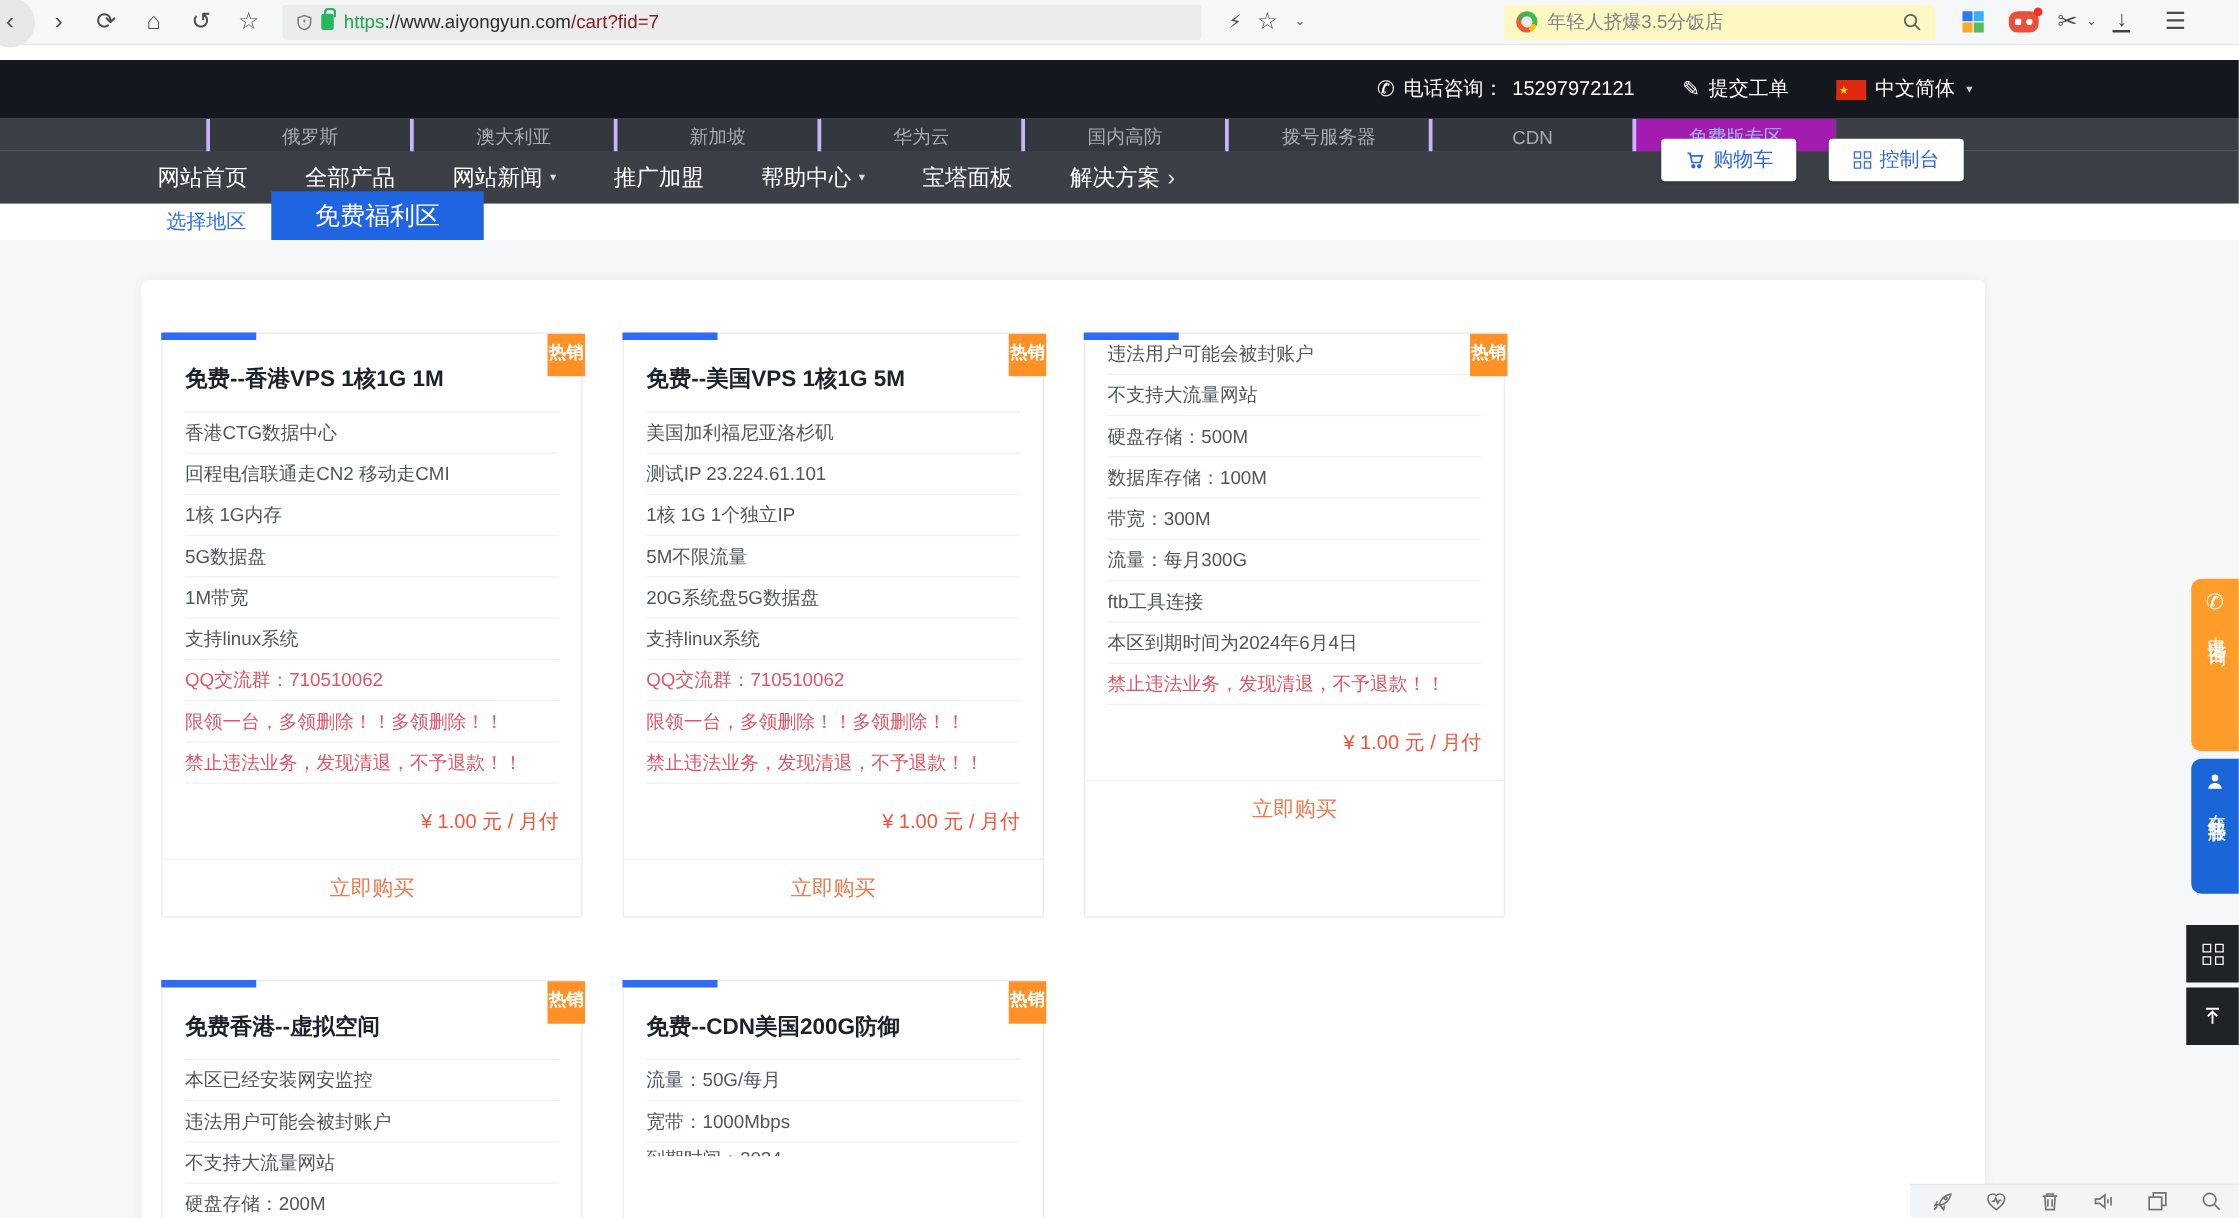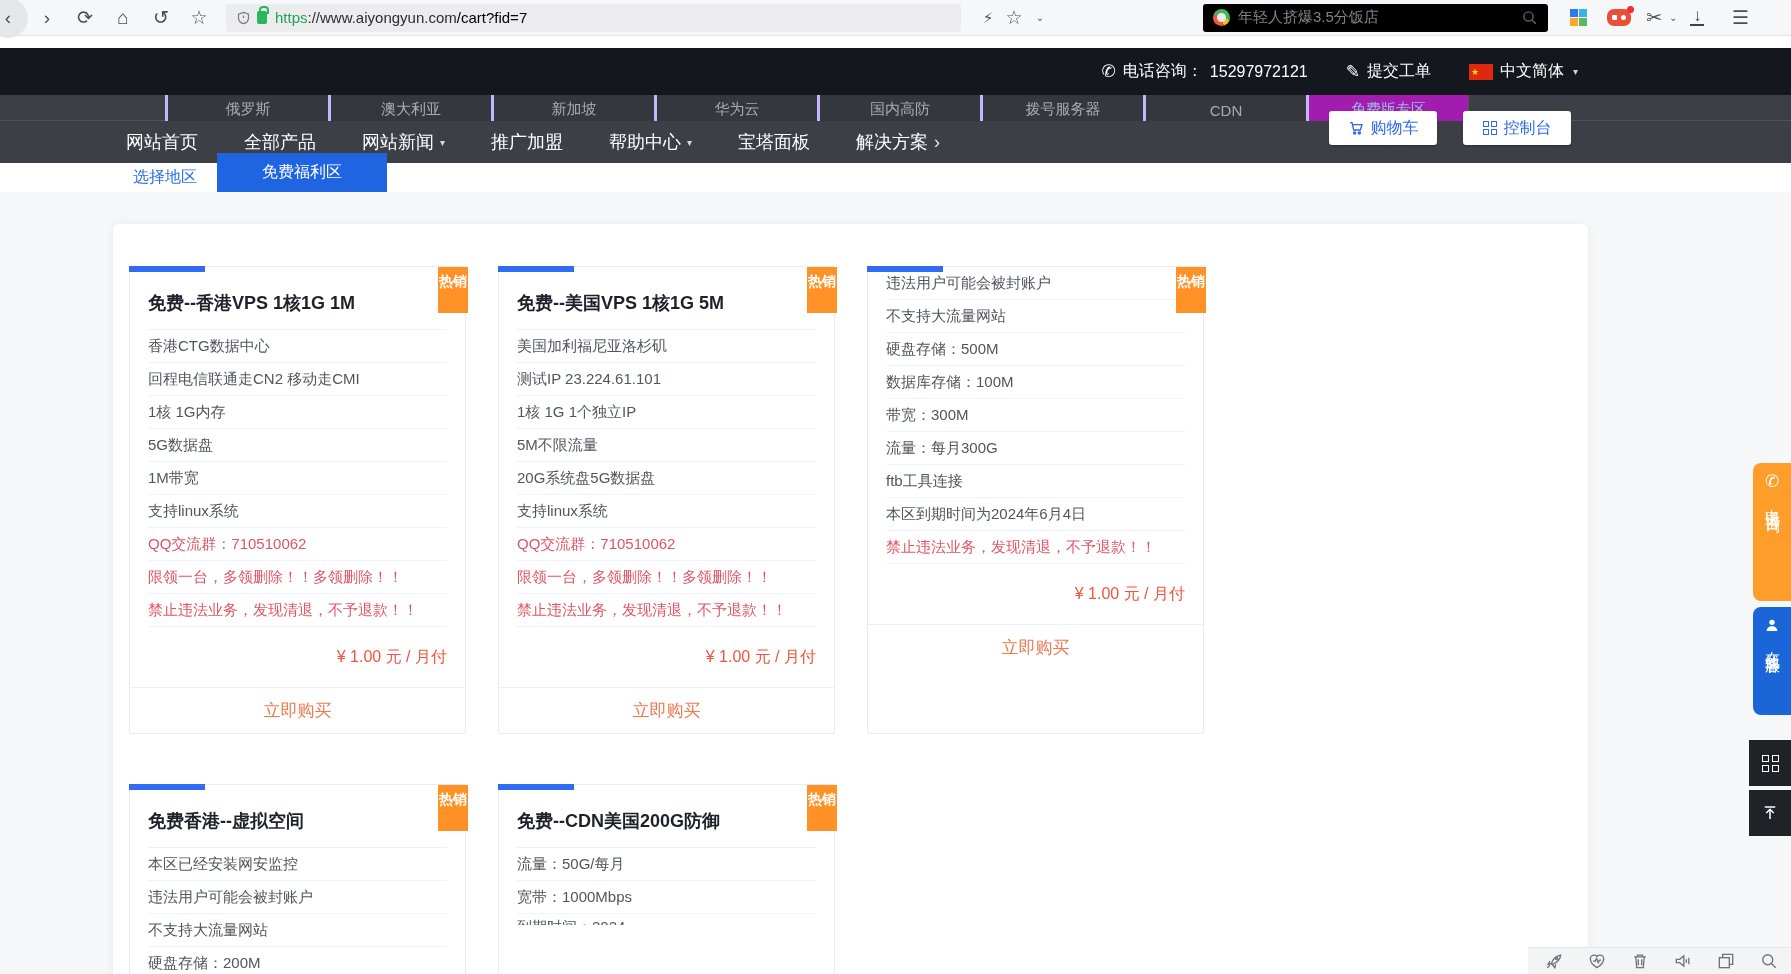--- a/index.html
+++ b/index.html
@@ -13,27 +13,27 @@
 
   
   #browser-bar{position:absolute;top:0;left:0;width:1791px;height:36px;background:#f6f7f8;border-bottom:1px solid #e4e5e7;display:flex;align-items:center;z-index:50;}
   .bicon{font-size:19px;color:#4a4d52;width:38px;text-align:center;flex:0 0 auto;line-height:36px;}
   #back-wrap{width:40px;height:40px;border-radius:50%;background:#e6e7e9;margin-left:-12px;display:flex;align-items:center;justify-content:center;flex:0 0 auto;}
   #back-wrap .bicon{width:auto;line-height:normal;}
   #address-bar{height:28px;flex:0 0 735px;margin-left:8px;background:#ececee;border-radius:3px;display:flex;align-items:center;padding:0 10px;}
   .url{font-size:15px;white-space:nowrap;}
   .url-scheme{color:#21a453;}
   .url-host{color:#2b2d30;}
-  .url-path{color:#000000;}
+  .url-path{color:#7f1d1d;}
   #shield-ic{width:15px;height:16px;margin-right:6px;}
   #lock-ic{width:10px;height:13px;border:2px solid #27b75c;border-radius:2px;position:relative;margin-right:8px;background:#27b75c;}
   #lock-ic:before{content:"";position:absolute;top:-7px;left:0px;width:6px;height:6px;border:2px solid #27b75c;border-bottom:none;border-radius:4px 4px 0 0;}
   #right-tools{display:flex;align-items:center;margin-left:14px;}
   #right-tools .bicon{width:26px;}
-  #search-box{width:345px;height:28px;background:#000000;border-radius:3px;margin-left:150px;display:flex;align-items:center;padding:0 10px;}
+  #search-box{width:345px;height:28px;background:#fef9c3;border-radius:3px;margin-left:150px;display:flex;align-items:center;padding:0 10px;}
   #q-logo{width:17px;height:17px;border-radius:50%;background:conic-gradient(#3cba54 0 30%,#f4c20d 30% 45%,#ef5a3a 45% 80%,#58a55c 80% 100%);position:relative;flex:0 0 auto;}
   #q-logo:after{content:"";position:absolute;inset:4px;background:#ececee;border-radius:50%;}
   #search-text{font-size:15px;color:#7f838a;margin-left:8px;flex:1;}
   .svgic{display:inline-flex;align-items:center;justify-content:center;}
   #chrome-right{display:flex;align-items:center;margin-left:14px;gap:4px;}
   #grid-logo{width:17px;height:17px;display:grid;grid-template-columns:8px 8px;grid-template-rows:8px 8px;gap:1px;margin:0 8px;}
   #grid-logo span{display:block;}
   #gamepad{width:24px;height:17px;background:#e8503a;border-radius:7px;position:relative;margin:0 8px;}
   #gamepad:before{content:"";position:absolute;left:5px;top:6px;width:5px;height:5px;background:#fff;border-radius:1px;}
   #gamepad:after{content:"";position:absolute;right:5px;top:6px;width:5px;height:5px;background:#fff;border-radius:50%;}
@@ -64,28 +64,28 @@
   .nav-caret{font-size:10px;color:#d7dade;}
   .nav-arrow{font-size:18px;color:#e5e7ea;}
   #nav-buttons{position:absolute;top:16px;left:1329px;display:flex;gap:26px;}
   .nav-btn{width:108px;height:34px;background:#ffffff;border-radius:3px;display:flex;align-items:center;justify-content:center;gap:7px;color:var(--link-blue);font-size:16px;box-shadow:0 1px 2px rgba(0,0,0,.25);}
   .console-glyph{display:grid;grid-template-columns:6px 6px;grid-template-rows:6px 6px;gap:2px;}
   .console-glyph span{border:1.5px solid var(--link-blue);display:block;}
 
   
   #tabrow{position:absolute;top:163px;left:0;width:1791px;height:29px;background:#ffffff;z-index:35;}
   #tab-region{position:absolute;left:133px;top:0;height:29px;display:flex;align-items:center;color:#2e71eb;font-size:16px;}
-  #tab-free{position:absolute;left:217px;top:-10px;width:170px;height:39px;background:var(--tab-blue);color:#ffffff;font-size:16px;display:flex;align-items:center;justify-content:center;}
+  #tab-free{position:absolute;left:217px;top:-10px;width:170px;height:39px;background:var(--tab-blue);color:#ffffff;font-size:20px;display:flex;align-items:center;justify-content:center;}
 
   
   #container{position:absolute;top:224px;left:113px;width:1475px;height:1200px;background:#ffffff;border-radius:6px;box-shadow:0 0 10px rgba(30,36,50,.06);z-index:10;}
   #cards-grid{padding:42px 16px 16px;display:flex;flex-wrap:wrap;column-gap:32px;row-gap:50px;}
   .card{position:relative;width:337px;background:#fff;border:1px solid #e8ebf0;border-radius:2px;}
   .card:before{content:"";position:absolute;top:-1px;left:-1px;width:76px;height:6px;background:var(--accent-blue);}
-  .hot-badge{position:absolute;top:0;right:-3px;width:30px;height:46px;background:var(--badge-orange);color:#fff;font-size:14px;font-weight:bold;line-height:20px;text-align:center;padding-top:4px;word-break:break-all;z-index:2;}
+  .hot-badge{position:absolute;top:0;right:-3px;width:30px;height:34px;background:var(--badge-orange);color:#fff;font-size:14px;font-weight:bold;line-height:20px;text-align:center;padding-top:4px;word-break:break-all;z-index:2;}
   .card-head{margin:0 18px;padding:24px 0 14px;border-bottom:1px solid #eef0f4;font-size:18px;font-weight:bold;color:#1d2129;white-space:nowrap;}
   .card-row{margin:0 18px;height:33px;display:flex;align-items:center;border-bottom:1px solid #f0f2f6;font-size:15px;color:#51565e;white-space:nowrap;overflow:hidden;}
   .card-row.red{color:var(--row-red);}
   .card-row.clipped{height:11px;border-bottom:none;align-items:flex-start;}
   .card-row.clipped span{margin-top:4px;}
   .card-price{margin:0 18px;height:60px;display:flex;align-items:center;justify-content:flex-end;color:var(--price-red);font-size:16px;}
   .card-buy{height:46px;border-top:1px solid #eef0f4;display:flex;align-items:center;justify-content:center;color:var(--buy-orange);font-size:17px;}
 
   
   .float-btn{position:absolute;right:0;width:38px;z-index:60;display:flex;flex-direction:column;align-items:center;color:#fff;border-radius:8px 0 0 8px;padding:10px 0;}

